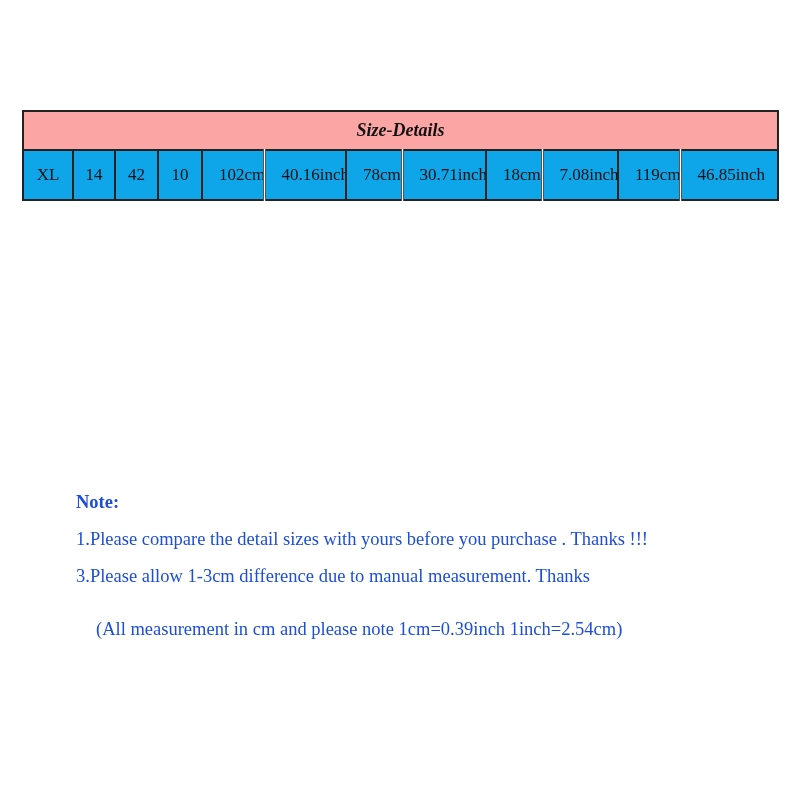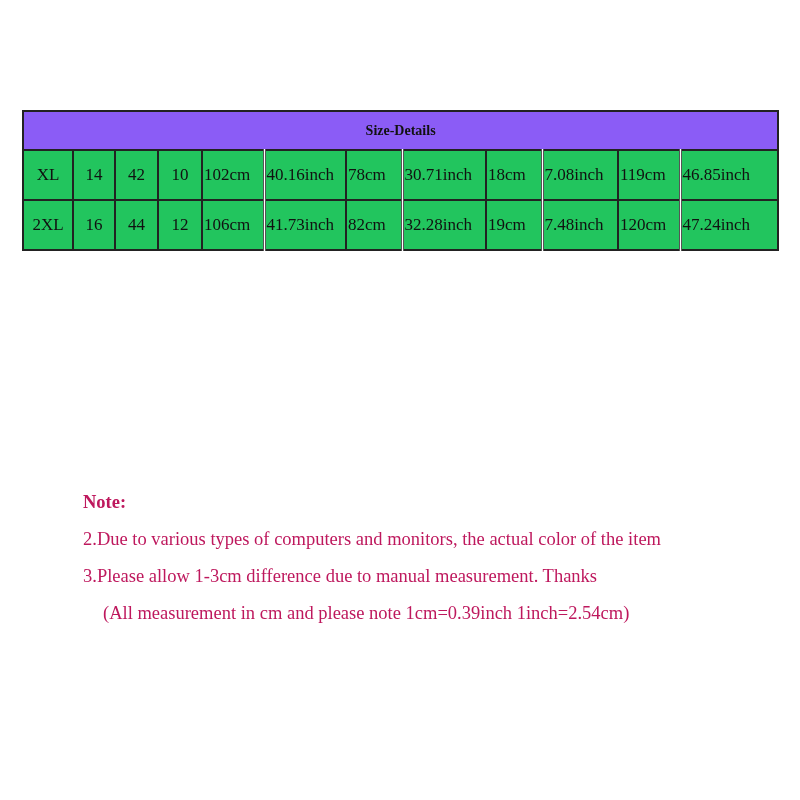--- a/index.html
+++ b/index.html
@@ -1,27 +1,27 @@
 <!DOCTYPE html>
 <html><head>
 <meta charset="utf-8">
 <style>
   html, body { margin:0; padding:0; background:#ffffff; }
   body { width:800px; height:800px; position:relative; overflow:hidden; font-family:"Liberation Serif", serif; }
   .tbl { position:absolute; left:22px; top:110px; border-collapse:collapse; table-layout:fixed; width:755px; }
   .tbl td { border:2px solid #222; padding:0; text-align:center; vertical-align:middle; font-size:17px; color:#111; white-space:nowrap; overflow:hidden; }
-  .tbl td.l { text-align:left; padding-left:1px; }
+  .tbl td.l { text-align:left; padding-left:16px; }
   .tbl td.dbl { border-left:3px double #555;margin-top:27px; }
-  .title-row td { background:#8b5cf6; height:37px; font-weight:bold; font-size:14px; }
+  .title-row td { background:#fca5a5; height:37px; font-weight:bold; font-size:18px;font-style:italic; }
   .head-row td { background:#c0c0c0; height:54px; font-weight:bold; font-size:17px; line-height:22px; }
-  .data-row td { height:48px; background:#22c55e; }
-  .notes { position:absolute; left:83px; top:484px; color:#be185d; font-size:18.5px; line-height:37px; }
+  .data-row td { height:48px; background:#0ea5e9; }
+  .notes { position:absolute; left:76px; top:484px; color:#1d4ed8; font-size:18.5px; line-height:37px; }
   .notes .h { font-weight:bold; }
   .notes .ind1 { padding-left:14px; }
-  .notes .ind2 { padding-left:20px; }
+  .notes .ind2 { padding-left:20px;margin-top:16px; }
 </style>
 </head>
 <body>
 
 <table class="tbl">
   <colgroup>
     <col style="width:50px">
       <col style="width:42px">
       <col style="width:43px">
       <col style="width:44px">
@@ -45,35 +45,21 @@
     <td>10</td>
     <td class="l">102cm</td>
     <td class="l dbl">40.16inch</td>
     <td class="l">78cm</td>
     <td class="l dbl">30.71inch</td>
     <td class="l">18cm</td>
     <td class="l dbl">7.08inch</td>
     <td class="l">119cm</td>
     <td class="l dbl">46.85inch</td>
   </tr>
-  <tr class="data-row">
-    <td>2XL</td>
-    <td>16</td>
-    <td>44</td>
-    <td>12</td>
-    <td class="l">106cm</td>
-    <td class="l dbl">41.73inch</td>
-    <td class="l">82cm</td>
-    <td class="l dbl">32.28inch</td>
-    <td class="l">19cm</td>
-    <td class="l dbl">7.48inch</td>
-    <td class="l">120cm</td>
-    <td class="l dbl">47.24inch</td>
-  </tr>
 </tbody>
   </table>
 
 <div class="notes">
   <div class="h">Note:</div>
-  <div>2.Due to various types of computers and monitors, the actual color of the item</div>
+  <div>1.Please compare the detail sizes with yours before you purchase . Thanks !!!</div>
   <div>3.Please allow 1-3cm difference due to manual measurement. Thanks</div>
   <div class="ind2">(All measurement in cm and please note 1cm=0.39inch 1inch=2.54cm)</div>
 </div>
 
 </body></html>

